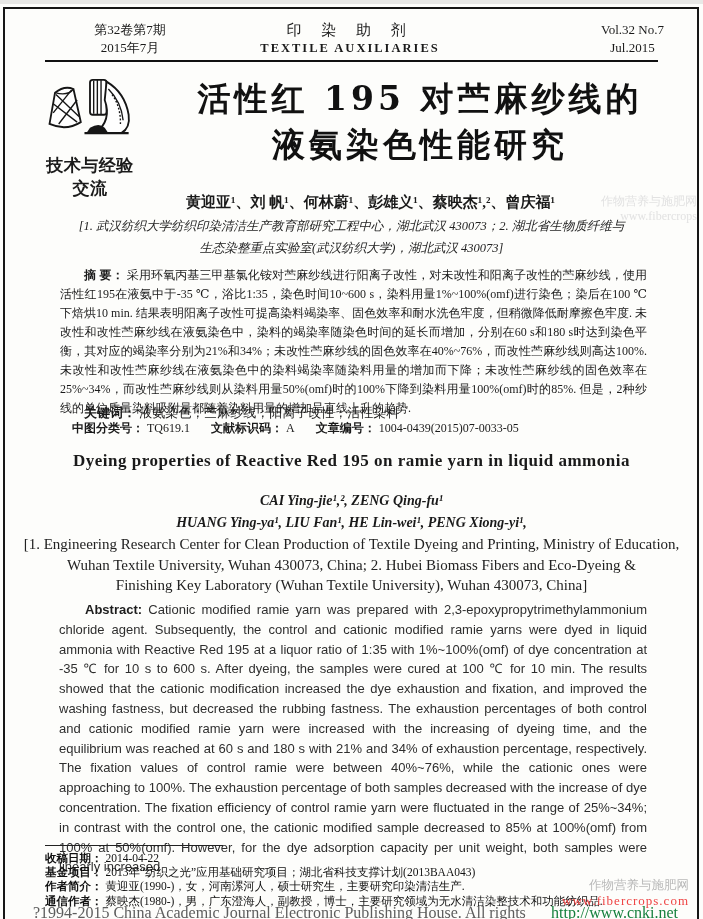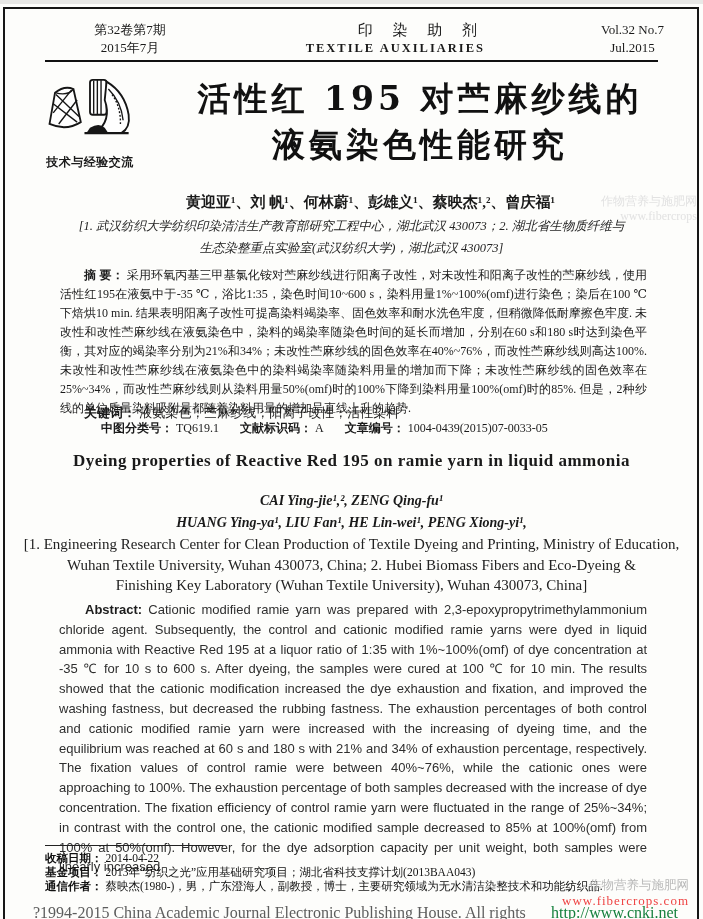--- a/index.html
+++ b/index.html
@@ -3,44 +3,44 @@
 <meta charset="utf-8">
 <style>
   * { margin:0; padding:0; box-sizing:border-box; }
   body { background:#e8e8e6; font-family:"Liberation Serif","DejaVu Serif",serif; }
   .page { position:relative; width:703px; height:919px; background:#fdfdfb; margin:4px auto; overflow:hidden; color:#1a1a1a; }
   .frame { position:absolute; left:3px; top:3px; width:696px; height:913px; border:2px solid #161616; border-bottom:none; pointer-events:none; }
 
   
   .hdr { position:absolute; top:17px; font-size:13px; line-height:18px; text-align:center; }
   .hdr-left { left:55px; width:150px; }
-  .hdr-center { left:215px; width:270px;text-align:right; }
+  .hdr-center { left:215px; width:270px; }
   .hdr-center .cn { font-size:15px; letter-spacing:8px; }
   .hdr-center .en { font-weight:bold; letter-spacing:2px; font-size:12.5px; }
   .hdr-right { left:575px; width:115px; }
   .hdr-rule { position:absolute; left:45px; top:56px; width:613px; border-top:2px solid #111; }
 
   
   .logo { position:absolute; left:42px; top:72px; width:96px; text-align:center; }
-  .logo-caption { font-weight:bold; font-size:12px; margin-top:2px; letter-spacing:0.5px; font-family:"Liberation Sans",sans-serif;text-align:center; }
+  .logo-caption { font-weight:bold; font-size:17px; margin-top:2px; letter-spacing:0.5px; font-family:"Liberation Sans",sans-serif;text-align:center; }
 
   
   .title-cn { position:absolute; left:160px; top:72px; width:520px; text-align:center;
               font-family:"DejaVu Serif",serif; font-weight:bold; font-size:33px; line-height:46px; letter-spacing:4px; color:#111; }
 
   .authors-cn { position:absolute; left:0; top:189px; width:703px; text-align:center; font-weight:bold; font-size:15px;padding-left:38px; }
   .aff-cn { position:absolute; left:0; width:703px; text-align:center; font-style:italic; font-size:12.5px; color:#222; }
   .aff-cn.l1 { top:214px; }
   .aff-cn.l2 { top:236px; }
 
   
   .abs-cn { position:absolute; left:60px; top:262px; width:587px; font-size:12px; line-height:19px; text-align:justify; text-indent:24px; }
   .abs-cn b, .kw b, .clc b { font-family:"Liberation Sans",sans-serif; font-weight:bold; }
   .kw { position:absolute; left:60px; top:400px; width:587px; font-size:13px; text-indent:24px; }
-  .clc { position:absolute; left:77px; top:416px; width:587px; font-size:12px; text-indent:24px; }
+  .clc { position:absolute; left:48px; top:416px; width:587px; font-size:12px; text-indent:24px; }
   .clc span.v { margin-right:18px; }
 
   
   .title-en { position:absolute; left:0; top:447px; width:703px; text-align:center; font-weight:bold; font-size:17px; letter-spacing:0.5px; }
   .authors-en { position:absolute; left:0; top:486px; width:703px; text-align:center; font-style:italic; font-weight:600; font-size:14px; line-height:22px; }
   .aff-en { position:absolute; left:0; top:530px; width:703px; text-align:center; font-size:15px; line-height:20.5px; color:#222; }
 
   .abs-en { position:absolute; left:59px; top:596px; width:588px; font-family:"Liberation Sans",sans-serif;
             font-size:13px; line-height:19.8px; text-align:justify; text-indent:26px; color:#2e2e2e; }
   .abs-en b { color:#1d1d1d; }
@@ -148,20 +148,24 @@
   <div class="fns">
     <div class="row">
       <b>收稿日期：</b>
       <span>2014-04-22</span>
     </div>
     <div class="row">
       <b>基金项目：</b>
       <span>2013年“纺织之光”应用基础研究项目；湖北省科技支撑计划(2013BAA043)</span>
     </div>
     <div class="row">
+      <b>作者简介：</b>
+      <span>黄迎亚(1990-)，女，河南漯河人，硕士研究生，主要研究印染清洁生产.</span>
+    </div>
+    <div class="row">
       <b>通信作者：</b>
       <span>蔡映杰(1980-)，男，广东澄海人，副教授，博士，主要研究领域为无水清洁染整技术和功能纺织品.</span>
     </div>
   </div>
 
   <div class="copyright">
     <span>?1994-2015 China Academic Journal Electronic Publishing House. All rights reserved.</span>
     <a href="#">http://www.cnki.net</a>
   </div>
 

